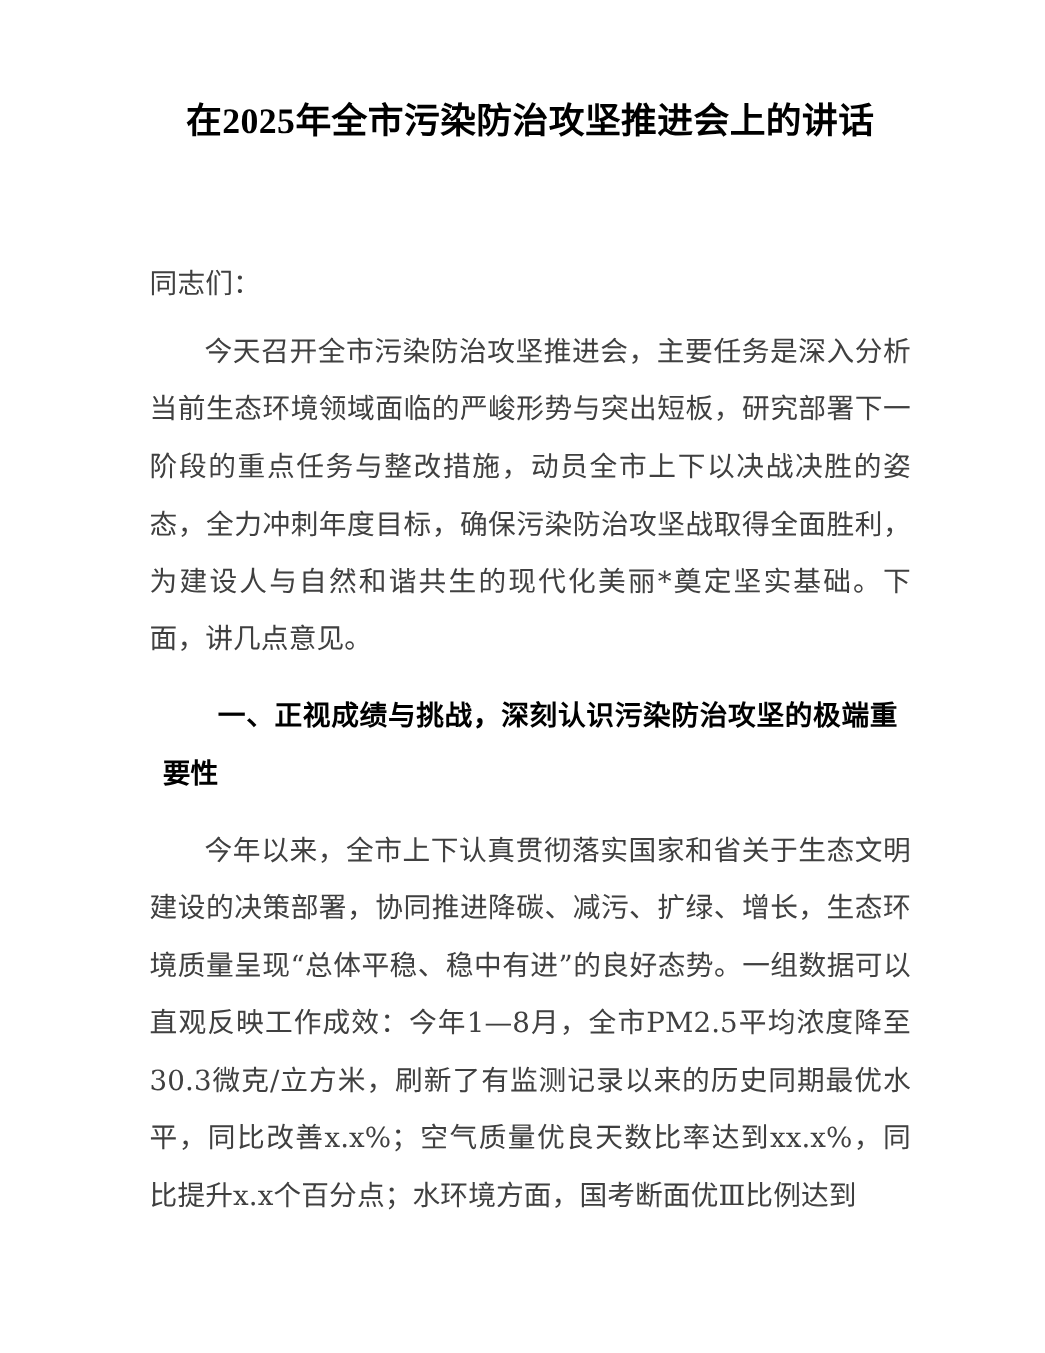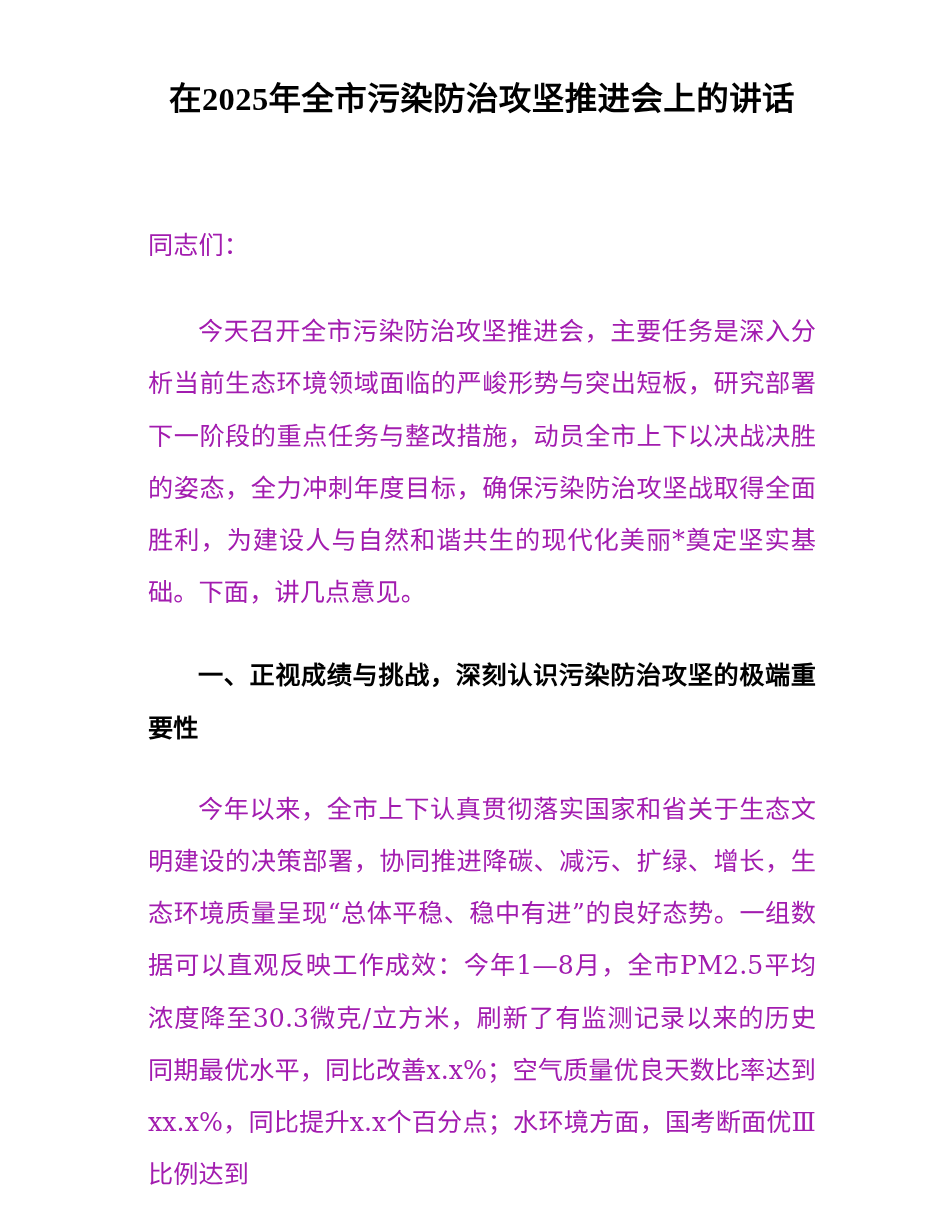--- a/index.html
+++ b/index.html
@@ -32,40 +32,40 @@
 
   
   .doc-title {
     font-family: "Liberation Serif", "DejaVu Serif", serif;
     font-weight: bold;
     font-size: 32.5px;
     line-height: 46px;
     letter-spacing: 0.4px;
     text-align: center;
     white-space: nowrap;
-    margin: 0;
+    margin: 12px;
     padding-top: 76px;
     color: #000;
   }
 
   
   .title-gap {
     height: 86px;
   }
 
   
   .para {
     font-family: "DejaVu Serif", "Liberation Serif", serif;
     font-size: 25.2px;
     line-height: 52.2px;
     text-align: justify;
     text-justify: inter-character;
     text-align-last: left;
-    margin: 12px;
-    color: #a21caf;
+    margin: 0;
+    color: #404040;
     font-weight: 400;
     letter-spacing: 0.1px;
   }
 
   .para.indent {
     text-indent: 50px;
   }
 
   
   .section-heading {

